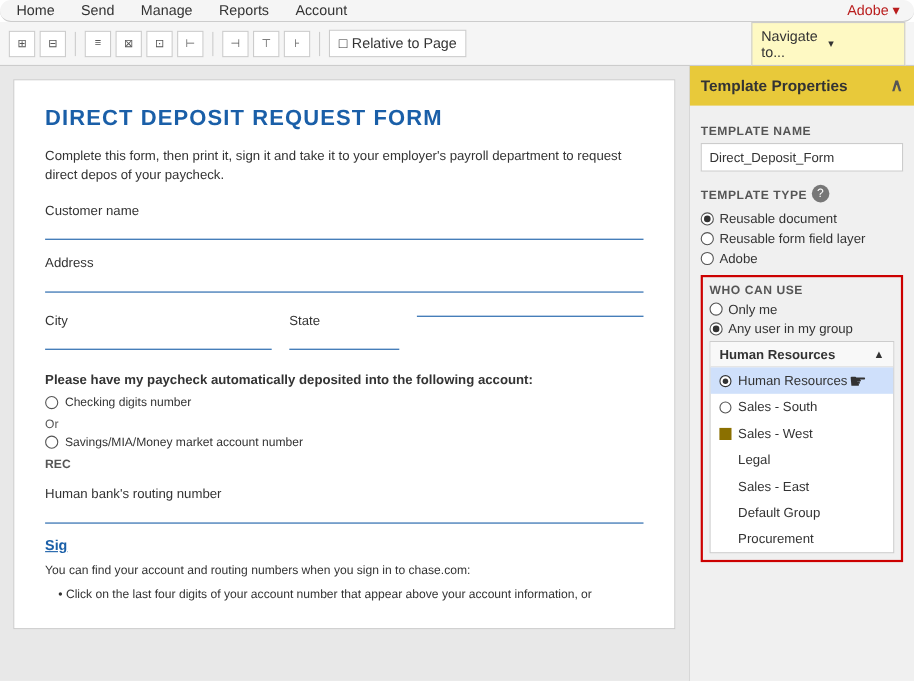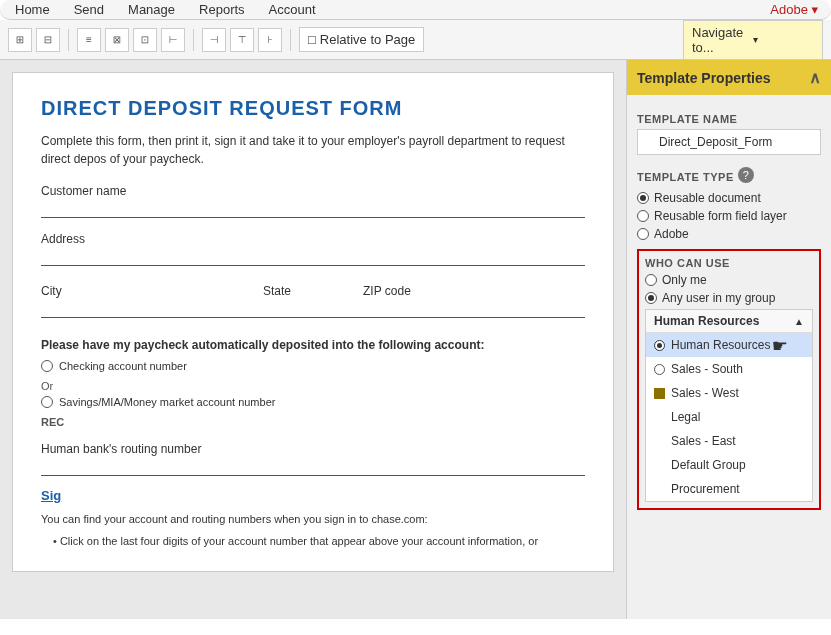--- a/index.html
+++ b/index.html
@@ -111,21 +111,21 @@
       color: #333;
       margin-top: 14px;
       margin-bottom: 2px;
     }
     .form-underline {
       border-bottom: 1px solid #1a5fa8;
       margin-bottom: 4px;
       height: 18px;
     }
     .form-row {
-      display: flex; gap: 0;
+      display: flex; gap: 16px;
     }
     .form-row .col { flex: 1; }
     .form-row .col-sm { flex: 0 0 100px; }
     .form-section-label {
       font-size: 12px;
       font-weight: bold;
       color: #333;
       margin-top: 16px;
       margin-bottom: 8px;
     }
@@ -185,21 +185,21 @@
       font-size: 11px;
       font-weight: bold;
       color: #555;
       text-transform: uppercase;
       margin-top: 8px;
       margin-bottom: 4px;
       letter-spacing: 0.5px;
     }
     .text-input {
       width: 100%;
-      padding: 5px 21px;
+      padding: 5px 7px;
       border: 1px solid #ccc;
       background: #fff;
       font-size: 12px;
       color: #333;
       margin-bottom: 8px;
     }
     .help-icon {
       width: 16px; height: 16px;
       border-radius: 50%;
       background: #777;
@@ -363,30 +363,29 @@
       <div class="form-row">
         <div class="col">
           <div class="form-field-label">City</div>
           <div class="form-underline"></div>
         </div>
         <div class="col-sm">
           <div class="form-field-label">State</div>
           <div class="form-underline"></div>
         </div>
         <div class="col">
-          <div class="form-field-label">ZIP code</div>
           <div class="form-underline"></div>
         </div>
       </div>
 
       <div class="form-section-label">Please have my paycheck automatically deposited into the following account:</div>
 
       <div class="radio-row">
         <div class="radio-circle"></div>
-        <span class="small-text">Checking account number</span>
+        <span class="small-text">Checking digits number</span>
       </div>
       <div class="or-text">Or</div>
       <div class="radio-row">
         <div class="radio-circle"></div>
         <span class="small-text">Savings/MIA/Money market account number</span>
       </div>
 
       <div style="font-size:11px;font-weight:bold;color:#555;margin-top:8px;">REC</div>
 
       <div class="form-field-label">Human bank's routing number</div>

